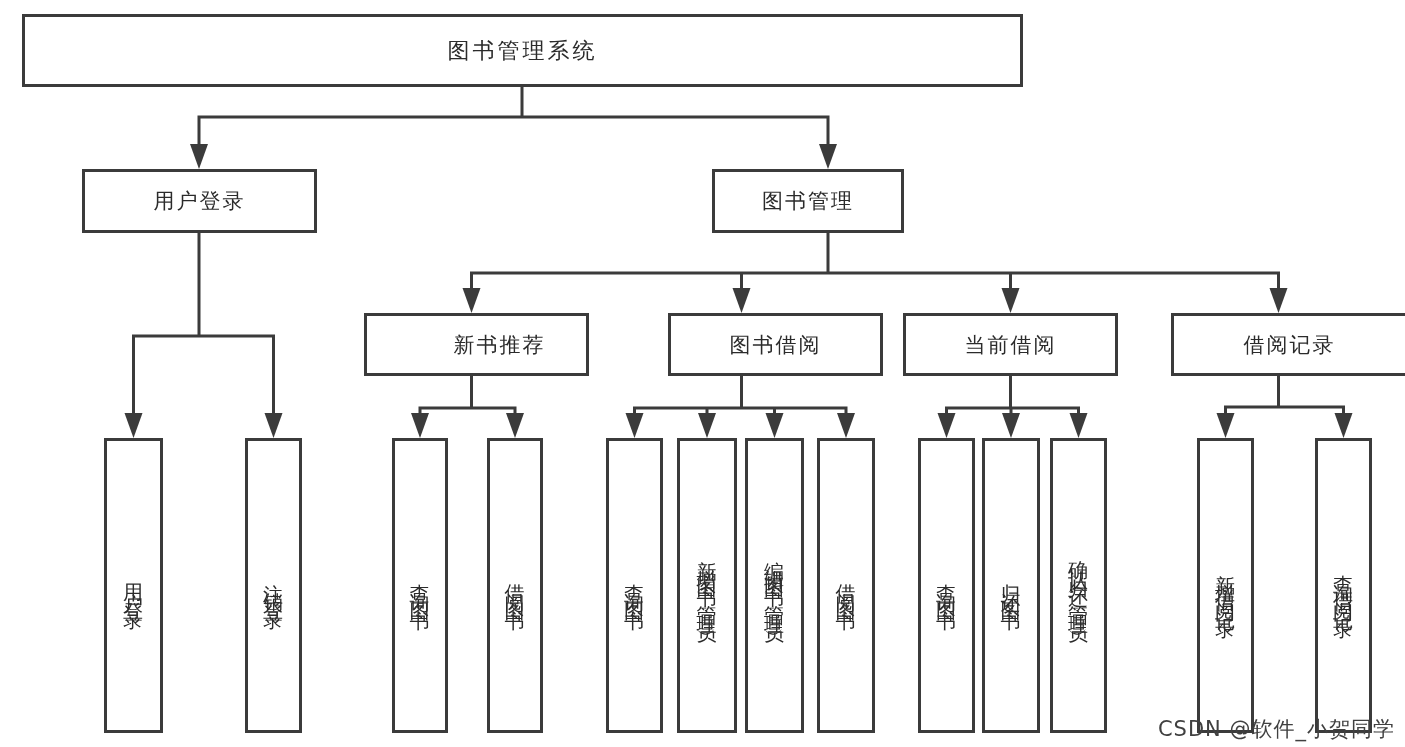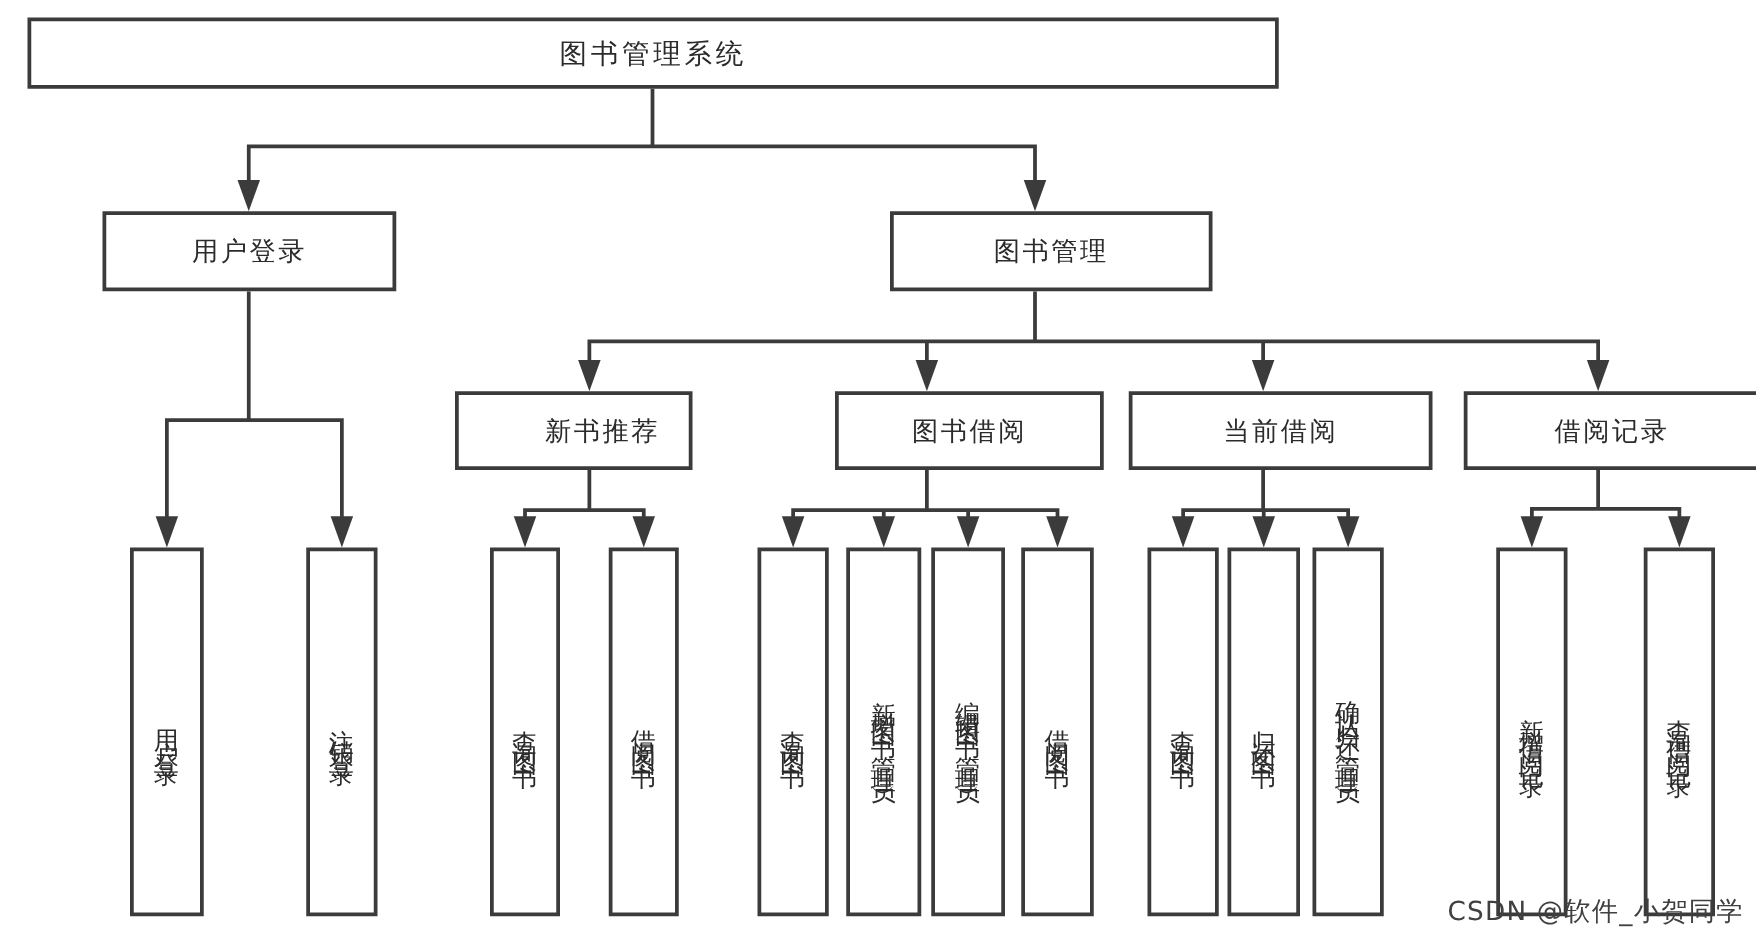--- a/index.html
+++ b/index.html
@@ -121,28 +121,28 @@
       <polygon points="765.5,413 783.5,413 774.5,438"></polygon>
       <polygon points="837,413 855,413 846,438"></polygon>
       <polygon points="937.5,413 955.5,413 946.5,438"></polygon>
       <polygon points="1002,413 1020,413 1011,438"></polygon>
       <polygon points="1069.5,413 1087.5,413 1078.5,438"></polygon>
       <polygon points="1216.5,413 1234.5,413 1225.5,438"></polygon>
       <polygon points="1334.5,413 1352.5,413 1343.5,438"></polygon>
     </g>
   </svg>
 
-  <div class="hnode root" style="left:22px; top:14px; width:1001px; height:57px;">图书管理系统</div>
+  <div class="hnode root" style="left:22px; top:14px; width:1001px; height:73px;">图书管理系统</div>
 
   <div class="hnode" style="left:82px; top:169px; width:235px; height:64px;">用户登录</div>
-  <div class="hnode" style="left:712px; top:169px; width:258px; height:64px;">图书管理</div>
+  <div class="hnode" style="left:712px; top:169px; width:192px; height:64px;">图书管理</div>
 
-  <div class="hnode" style="left:364px; top:313px; width:190px; height:63px;padding-left:46px;">新书推荐</div>
+  <div class="hnode" style="left:364px; top:313px; width:225px; height:63px;padding-left:46px;">新书推荐</div>
   <div class="hnode" style="left:668px; top:313px; width:215px; height:63px;">图书借阅</div>
-  <div class="hnode" style="left:903px; top:313px; width:243px; height:63px;">当前借阅</div>
+  <div class="hnode" style="left:903px; top:313px; width:215px; height:63px;">当前借阅</div>
   <div class="hnode" style="left:1171px; top:313px; width:237px; height:63px;">借阅记录</div>
 
   <div class="leaf" style="left:104px; width:59px;">
     <span class="vtext">用户登录</span>
   </div>
   <div class="leaf" style="left:245px; width:57px;">
     <span class="vtext">注销登录</span>
   </div>
 
   <div class="leaf" style="left:392px; width:56px;">

